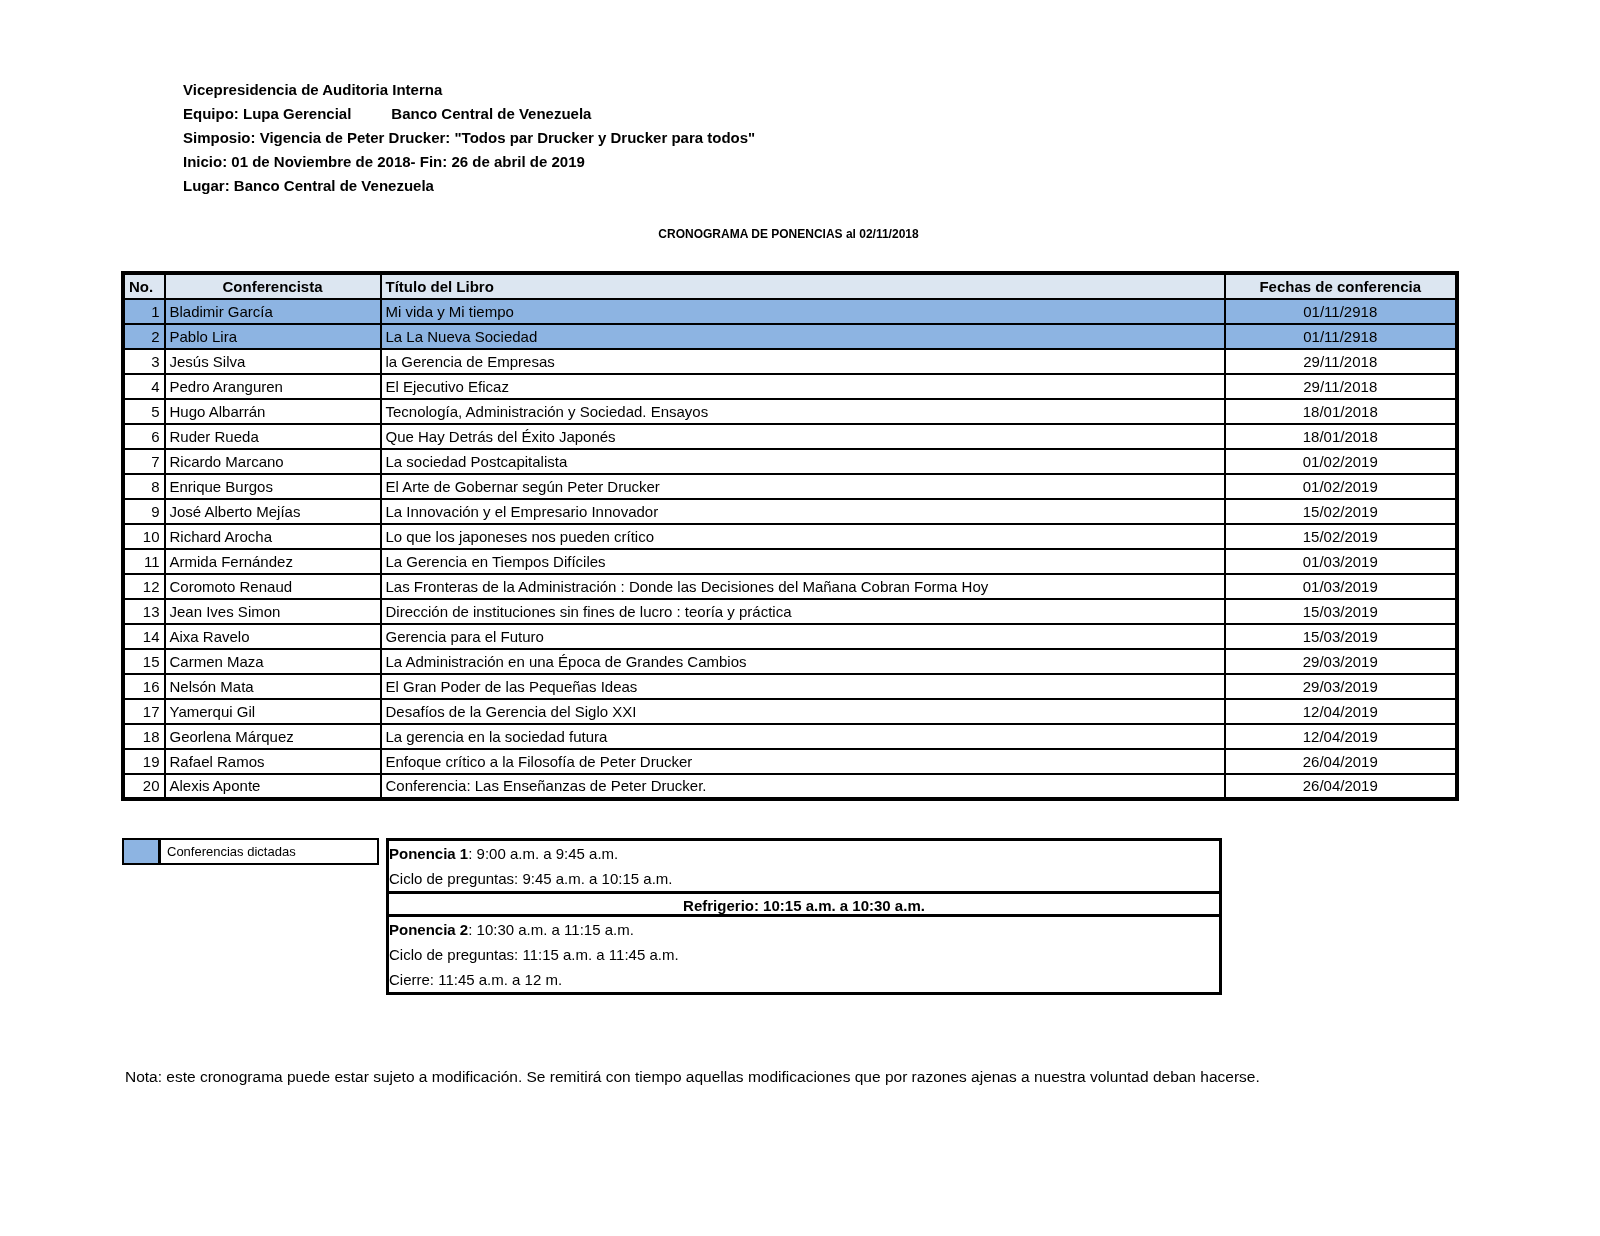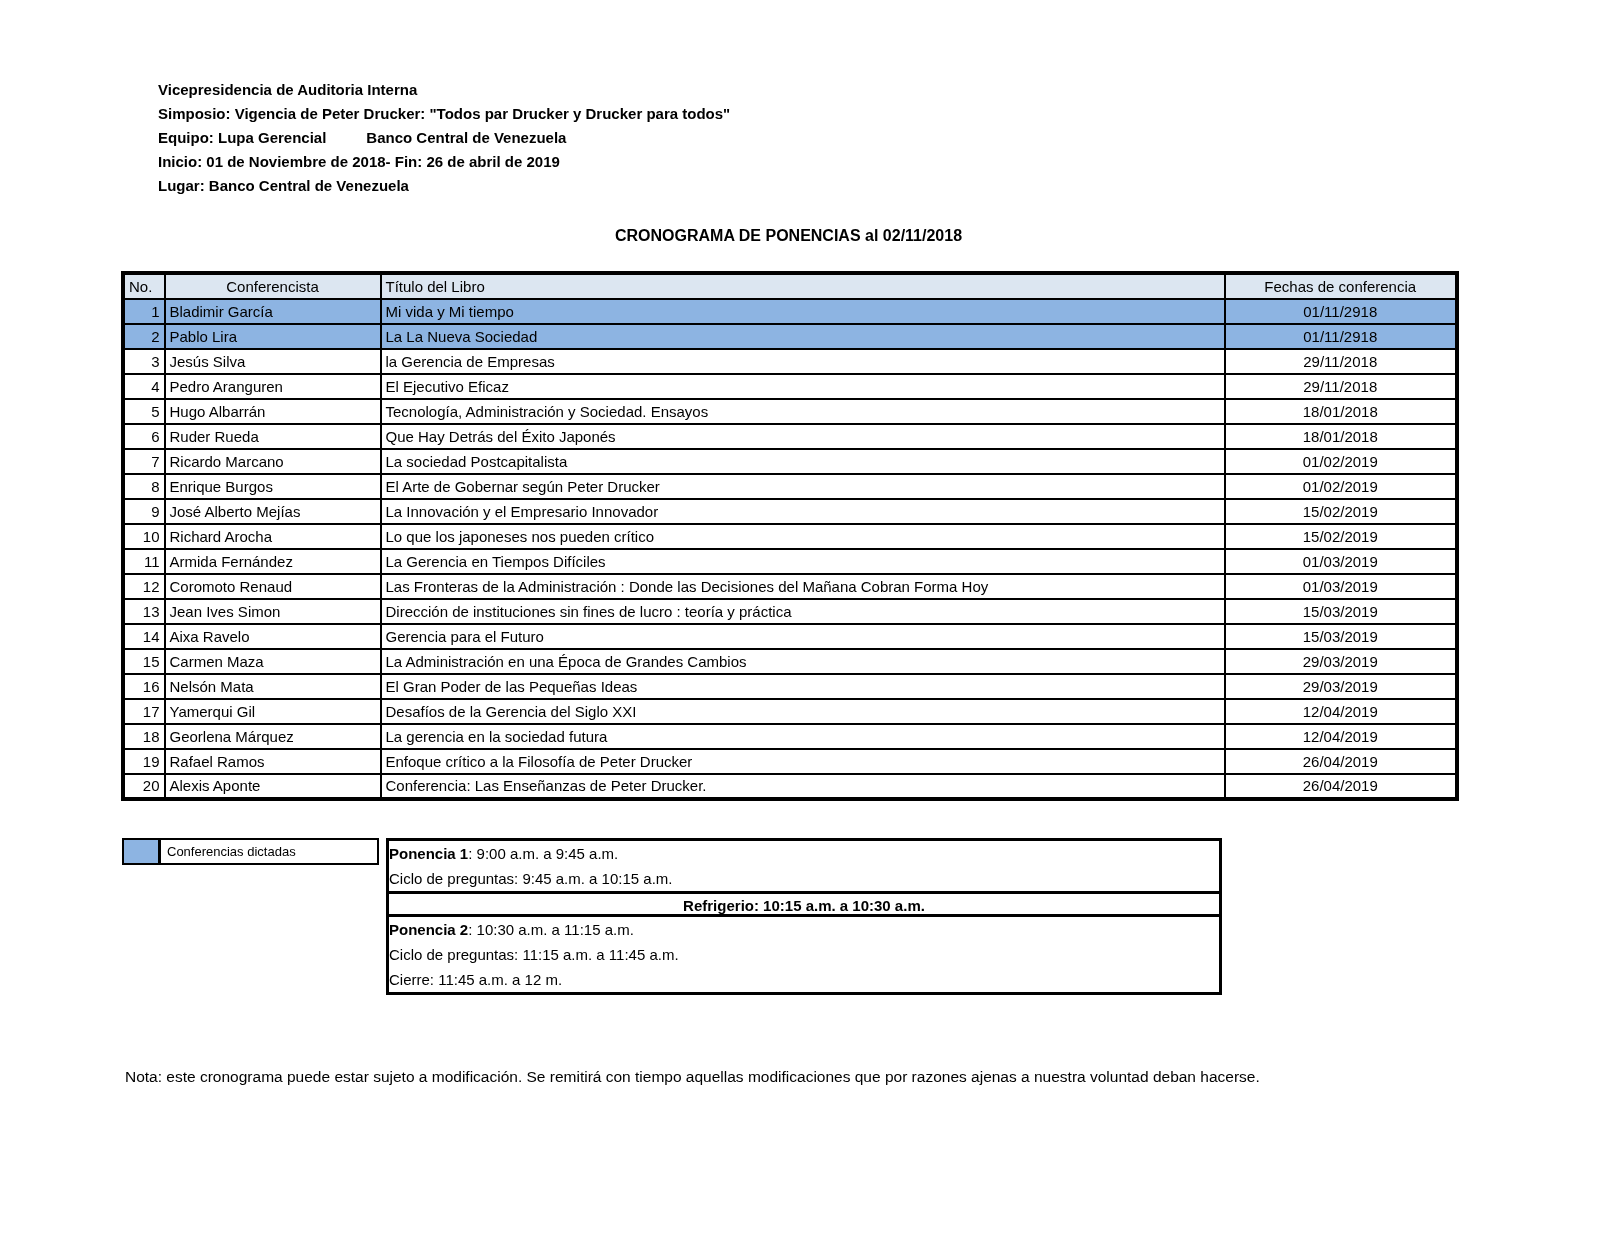--- a/index.html
+++ b/index.html
@@ -7,48 +7,48 @@
   .page {
     position:relative;
     width:1600px; height:1236px;
     background:#ffffff;
     font-family:"Liberation Sans", sans-serif;
     color:#000;
     overflow:hidden;
   }
   
   .header-block {
-    position:absolute; left:158px; top:78px;
+    position:absolute; left:183px; top:78px;
     font-weight:bold; font-size:15px; line-height:24px;
     white-space:nowrap;
   }
   .header-block .gap { display:inline-block; width:40px; }
   
   .doc-title {
     position:absolute; left:122px; top:227px; width:1333px;
-    text-align:center; font-weight:bold; font-size:16px;
+    text-align:center; font-weight:bold; font-size:12px;
   }
   
   table.main {
     position:absolute; left:122px; top:272px;
     width:1333px;
     border-collapse:collapse;
     table-layout:fixed;
     font-size:15px;
   }
   table.main th, table.main td {
     border:2px solid #000;
     height:25px;
     padding:0 4px;
     overflow:hidden; white-space:nowrap;
   }
   table.main { border:3px solid #000; outline:1px solid #000; }
   table.main thead th {
     background:var(--header_fill, #dce6f1);
-    font-weight:normal;
+    font-weight:bold;
   }
   th.col-no, td.cell-no { width:41px; }
   th.col-conferencista, td.cell-conferencista { width:216px; }
   th.col-titulo, td.cell-titulo { width:844px;margin-top:29px; }
   th.col-fecha, td.cell-fecha { width:232px; }
   th.col-no { text-align:left; }
   th.col-conferencista { text-align:center; }
   th.col-titulo { text-align:left; }
   th.col-fecha { text-align:center; }
   td.cell-no { text-align:right; padding-right:2px; }
@@ -95,22 +95,22 @@
     font-size:15.5px;
   }
 </style>
 </head>
 <body>
 
 <div class="page">
 
   <div class="header-block">
     <div>Vicepresidencia de Auditoria Interna</div>
+    <div><span>Equipo: Lupa Gerencial</span><span class="gap"></span><span>Banco Central de Venezuela</span></div>
     <div>Simposio: Vigencia de Peter Drucker: "Todos par Drucker y Drucker para todos"</div>
-    <div><span>Equipo: Lupa Gerencial</span><span class="gap"></span><span>Banco Central de Venezuela</span></div>
     <div>Inicio: 01 de Noviembre de 2018- Fin: 26 de abril de 2019</div>
     <div>Lugar: Banco Central de Venezuela</div>
   </div>
 
   <div class="doc-title">CRONOGRAMA DE PONENCIAS al 02/11/2018</div>
 
   <table class="main">
     <thead>
       <tr>
         <th class="col-no">No.</th>

